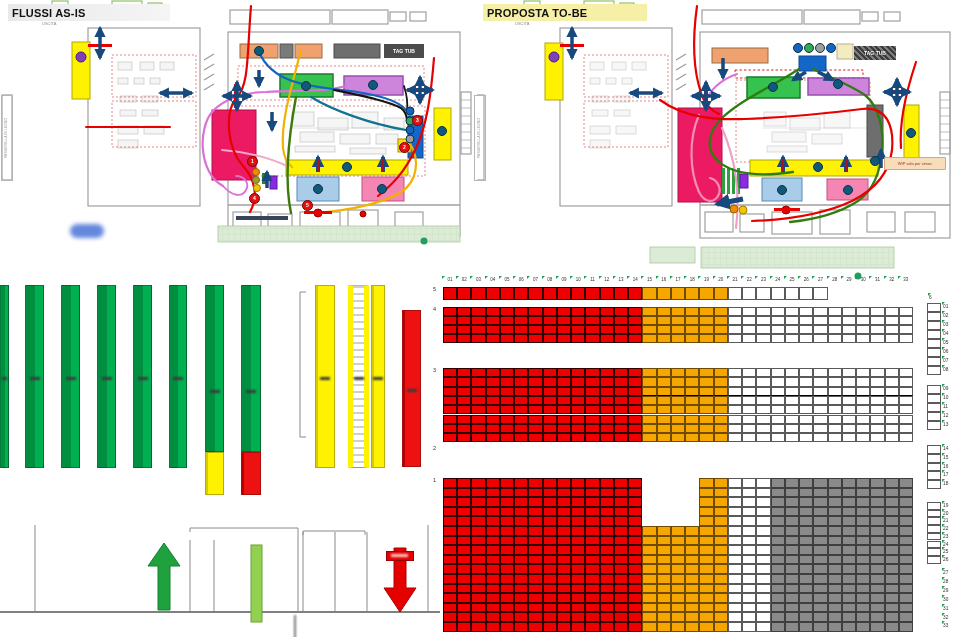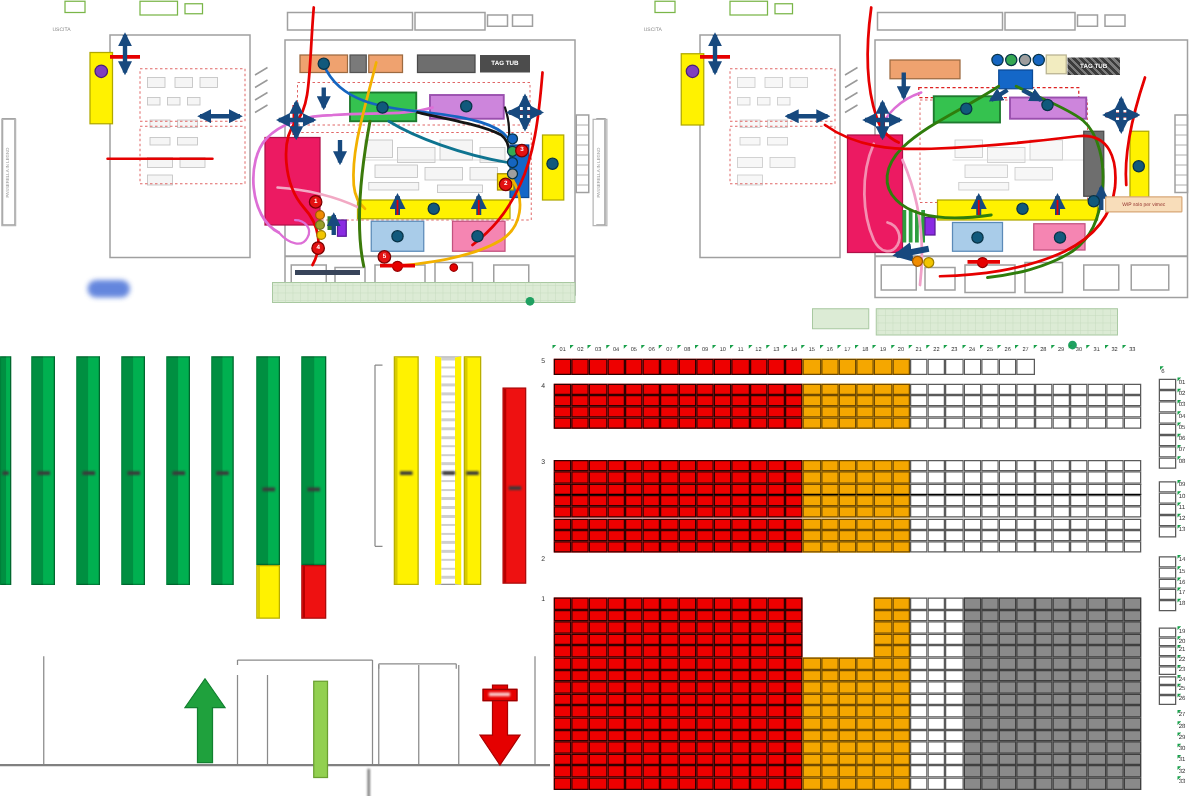--- a/index.html
+++ b/index.html
@@ -186,20 +186,21 @@
         <circle cx="410" cy="130" r="4" fill="#1565c0"></circle>
           <circle cx="410" cy="139" r="4" fill="#9e9e9e"></circle>
         <circle cx="256" cy="172" r="3.5" fill="#f08c00" stroke="#a05a00"></circle>
         <circle cx="256" cy="180" r="3.5" fill="#9aa12a" stroke="#6a701a"></circle>
         <circle cx="257" cy="188" r="3.5" fill="#f2c500" stroke="#a08000"></circle>
         <circle cx="318" cy="213" r="4" fill="#e60000" stroke="#900"></circle>
         <rect x="304" y="211" width="28" height="3" fill="#e60000" stroke="none"></rect>
         <circle cx="363" cy="214" r="3" fill="#e60000" stroke="#900"></circle>
       </g>
     </svg>
+    <div class="map-title t-asis">FLUSSI AS-IS</div>
     <div class="uscita" style="left:42px;top:21px;">USCITA</div>
     <div class="sidelabel" style="left:1px;top:95px;">PASSERELLA IN LEGNO</div>
     <div class="tagtub tt-asis">TAG TUB</div>
     <div class="pill" style="left:247px;top:156px;">1</div>
     <div class="pill" style="left:399px;top:142px;">2</div>
     <div class="pill" style="left:412px;top:115px;">3</div>
     <div class="pill" style="left:249px;top:193px;">4</div>
     <div class="pill" style="left:302px;top:200px;">5</div>
     <div class="abs" style="left:70px;top:224px;width:34px;height:14px;background:#4a72d8;border-radius:8px;filter:blur(2px);opacity:.85;"></div>
   </div>
@@ -325,20 +326,21 @@
           <circle cx="875" cy="161" r="4.5" fill="#11597c"></circle>
         <circle cx="782" cy="190" r="4.5" fill="#11597c"></circle>
           <circle cx="848" cy="190" r="4.5" fill="#11597c"></circle>
         <circle cx="911" cy="133" r="4.5" fill="#11597c"></circle>
         <circle cx="734" cy="209" r="4" fill="#f08c00" stroke="#a05a00"></circle>
         <circle cx="743" cy="210" r="4" fill="#f2c500" stroke="#a08000"></circle>
         <circle cx="786" cy="210" r="4" fill="#e60000" stroke="#900"></circle>
         <rect x="774" y="208" width="26" height="3" fill="#e60000" stroke="none"></rect>
       </g>
     </svg>
+    <div class="map-title t-tobe" style="left:6px;top:4px;">PROPOSTA TO-BE</div>
     <div class="uscita" style="left:38px;top:21px;">USCITA</div>
     <div class="sidelabel" style="left:-3px;top:95px;">PASSERELLA IN LEGNO</div>
     <div class="tagtub tt-tobe" style="left:377px;top:46px;">TAG TUB</div>
     <div class="wip" style="left:407px;top:157px;">WIP solo per vimec</div>
   </div>
 
   <div id="wh">
     <div id="wh-bars">
         <div class="seg green" style="left: 0px; top: 10px; width: 9px; height: 183px;"></div>
         <div class="smudge" style="left: 2px; top: 101.5px; width: 5px; height: 3px;"></div>

